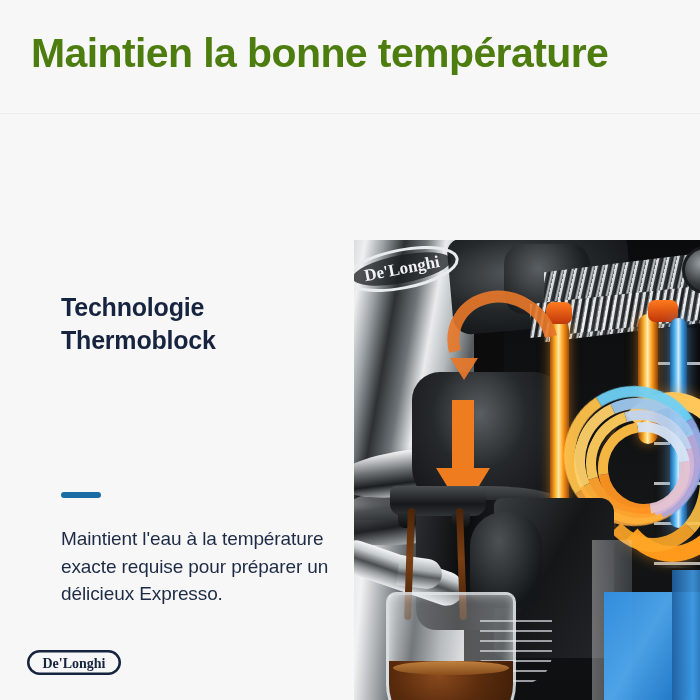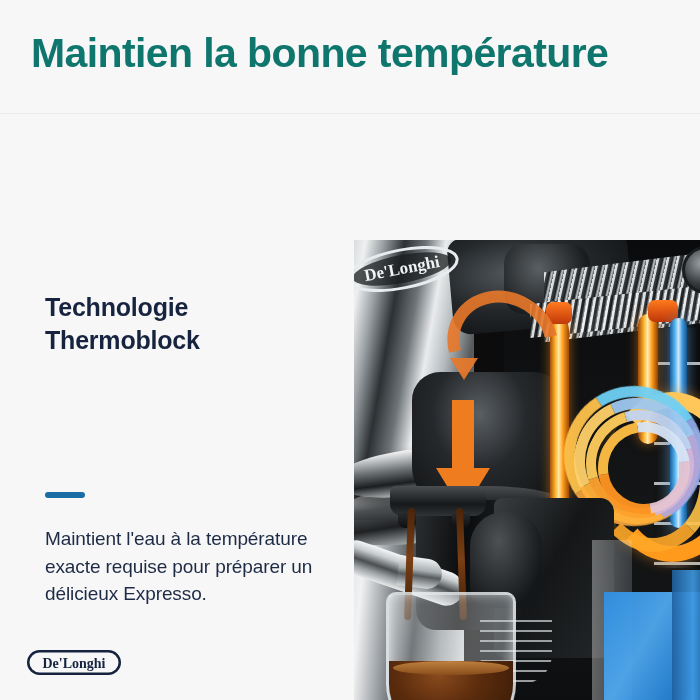--- a/index.html
+++ b/index.html
@@ -21,31 +21,31 @@
     position:absolute;left:0;top:0;width:700px;height:114px;
     background:#f7f7f7;
     border-bottom:1px solid #ececec;
     box-sizing:border-box;
   }
   .page-title{
     position:absolute;left:31px;top:30px;
     font-size:41px;
     font-weight:bold;
     letter-spacing:-0.6px;
-    color:#0f766e;
+    color:#4d7c0f;
     line-height:1.15;
     white-space:nowrap;
   }
 
   
   .content{
     position:absolute;left:0;top:115px;width:700px;height:585px;
   }
   .left-col{
-    position:absolute;left:0;top:0;width:386px;height:585px;
+    position:absolute;left:16px;top:0;width:386px;height:585px;
     background:#f7f7f7;
   }
   .feature-title{
     position:absolute;left:45px;top:176px;width:260px;
     font-size:25px;font-weight:bold;
     color:#16243f;
     line-height:1.33;
     letter-spacing:-0.2px;
   }
   .accent-dash{

